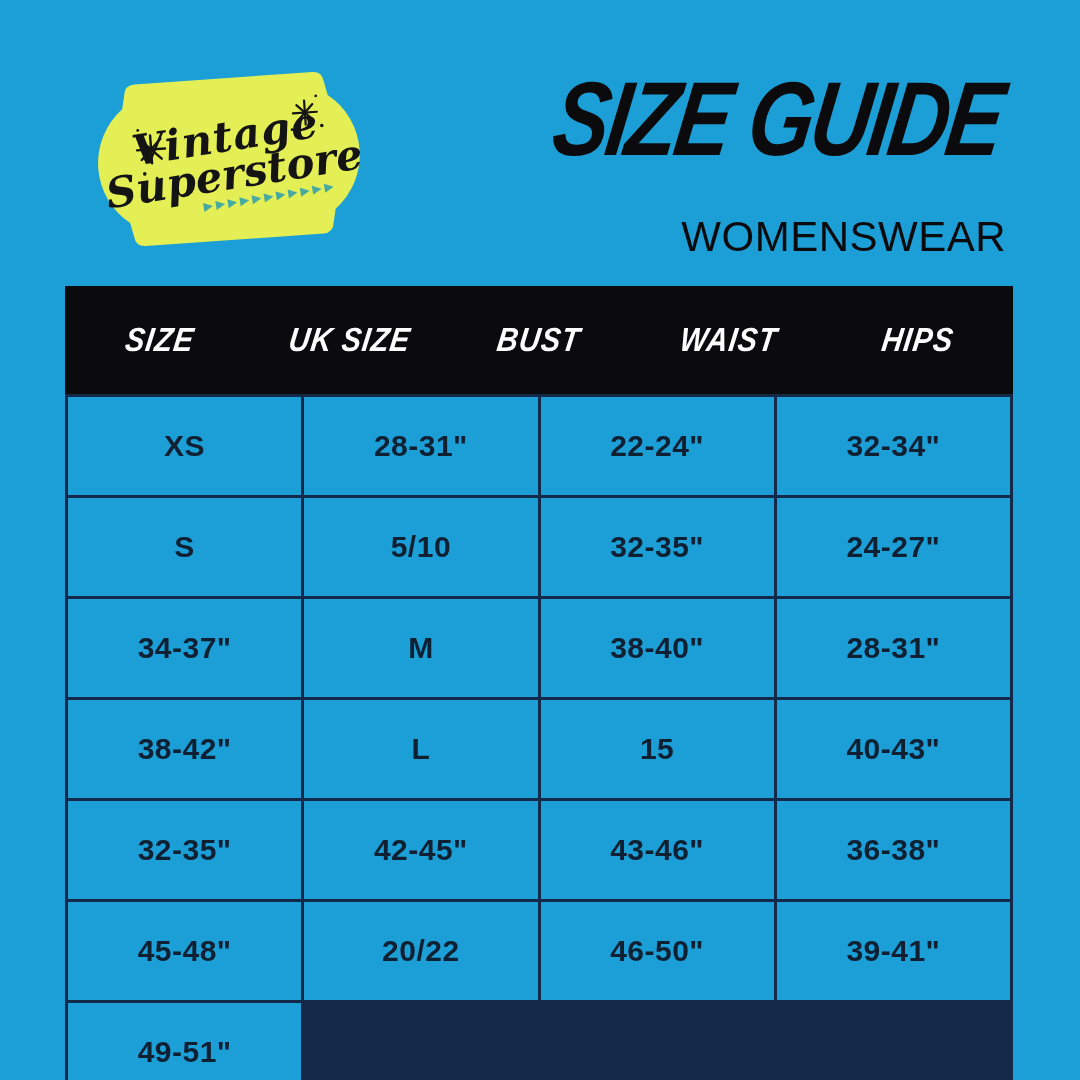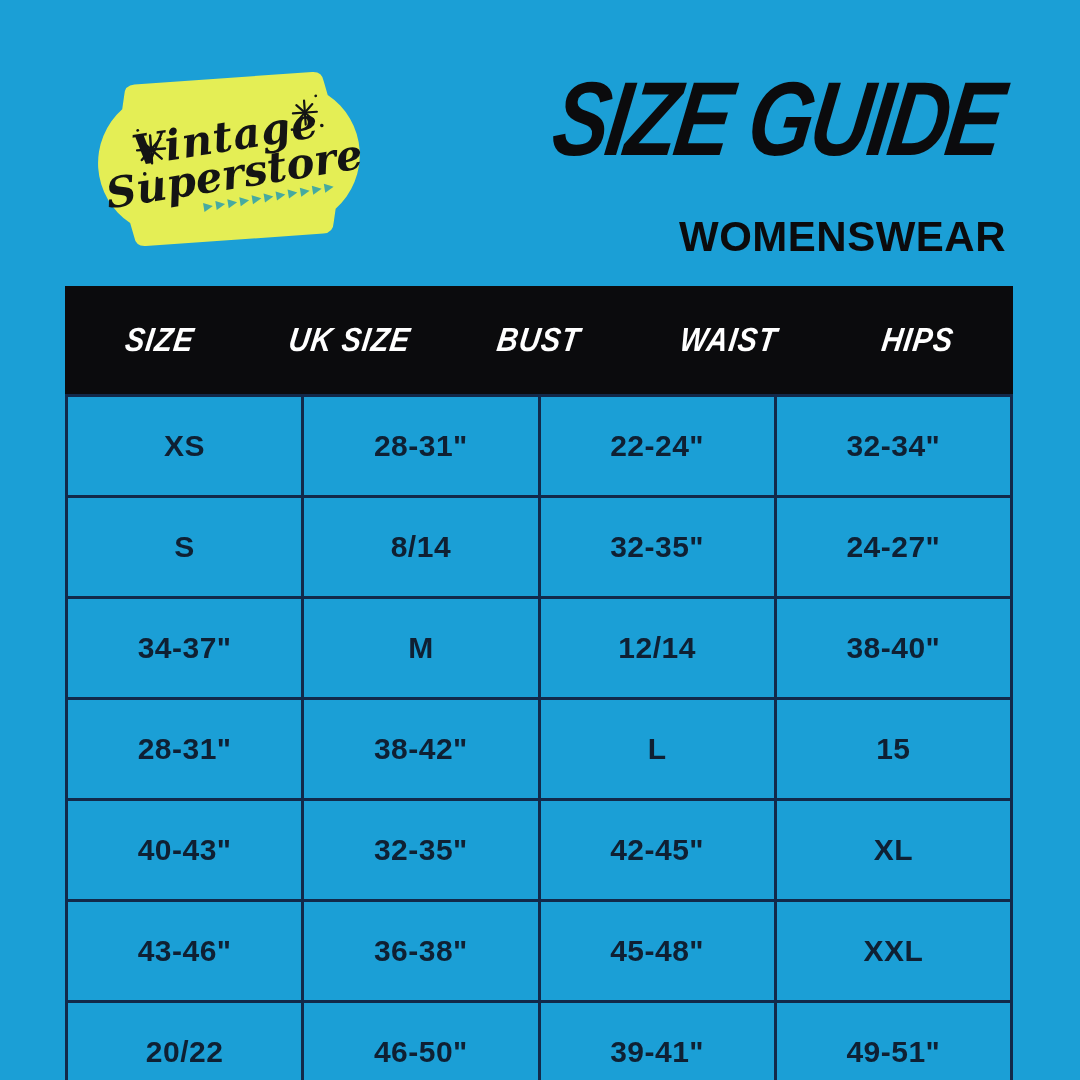--- a/index.html
+++ b/index.html
@@ -72,21 +72,21 @@
     transform:skewX(-8deg) scaleY(1.25);
     transform-origin:top right;
     line-height:1;
   }
   .page-subtitle{
     position:absolute;
     top:213px;right:74px;
     width:540px;
     text-align:right;
     font-size:42px;
-    font-weight:bold;
+    font-weight:normal;
     color:var(--title);
     letter-spacing:0.5px;
   }
 
   
   .size-table{
     position:absolute;
     left:65px;top:286px;width:948px;
   }
   .table-header{
@@ -176,43 +176,40 @@
       <div class="header-cell">WAIST</div>
       <div class="header-cell">HIPS</div>
     </div>
     <div class="table-body">
       <div class="table-cell">XS</div>
       <div class="table-cell">28-31"</div>
       <div class="table-cell">22-24"</div>
       <div class="table-cell">32-34"</div>
 
       <div class="table-cell">S</div>
-      <div class="table-cell">8/14</div>
+      <div class="table-cell">5/10</div>
       <div class="table-cell">32-35"</div>
       <div class="table-cell">24-27"</div>
       <div class="table-cell">34-37"</div>
 
       <div class="table-cell">M</div>
-      <div class="table-cell">12/14</div>
       <div class="table-cell">38-40"</div>
       <div class="table-cell">28-31"</div>
       <div class="table-cell">38-42"</div>
 
       <div class="table-cell">L</div>
       <div class="table-cell">15</div>
       <div class="table-cell">40-43"</div>
       <div class="table-cell">32-35"</div>
       <div class="table-cell">42-45"</div>
 
-      <div class="table-cell">XL</div>
       <div class="table-cell">43-46"</div>
       <div class="table-cell">36-38"</div>
       <div class="table-cell">45-48"</div>
 
-      <div class="table-cell">XXL</div>
       <div class="table-cell">20/22</div>
       <div class="table-cell">46-50"</div>
       <div class="table-cell">39-41"</div>
       <div class="table-cell">49-51"</div>
     </div>
   </div>
 
 </div>
 
 </body></html>

